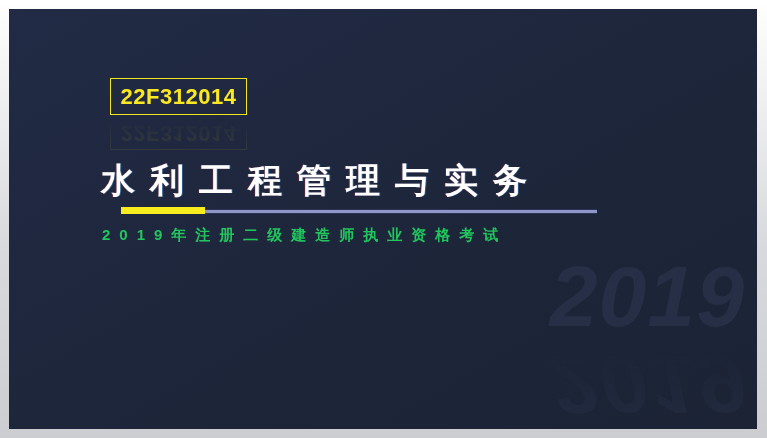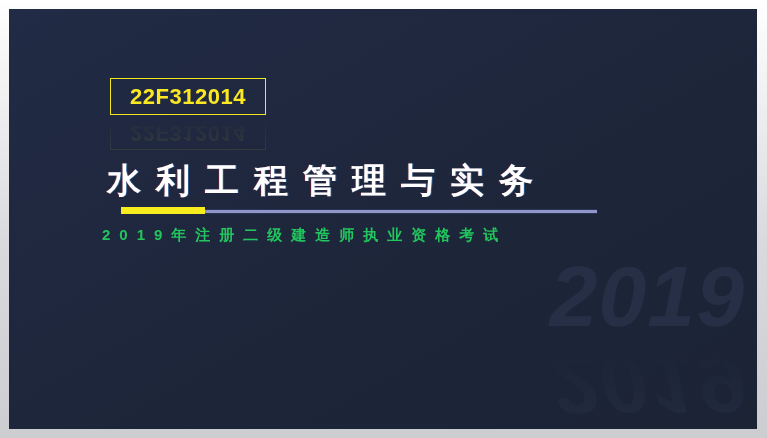--- a/index.html
+++ b/index.html
@@ -90,21 +90,21 @@
 
   
   .code-wrap {
     position: absolute;
     left: 101px;
     top: 69px;
     width: 156px;
   }
   .code-box {
     box-sizing: border-box;
-    width: 156px;
+    width: 137px;
     height: 37px;
     border: 1.6px solid #f2e71d;
     display: flex;
     align-items: center;
     justify-content: center;
     background: transparent;
   }
   .code-text {
     color: #fbe823;
     font-size: 22px;
@@ -128,21 +128,21 @@
     border-color: #9a9432;
     height: 34px;
   }
   .code-reflect .code-text {
     color: #a79c2e;
   }
 
   
   .title {
     position: absolute;
-    left: 98px;
+    left: 92px;
     top: 152px;
     color: #ffffff;
     font-size: 34px;
     font-weight: bold;
     letter-spacing: 15px;
     line-height: 1.15;
     white-space: nowrap;
     text-shadow: -1px 0 rgba(150,40,60,0.45), 1px 0 rgba(60,150,230,0.45);
   }
 

